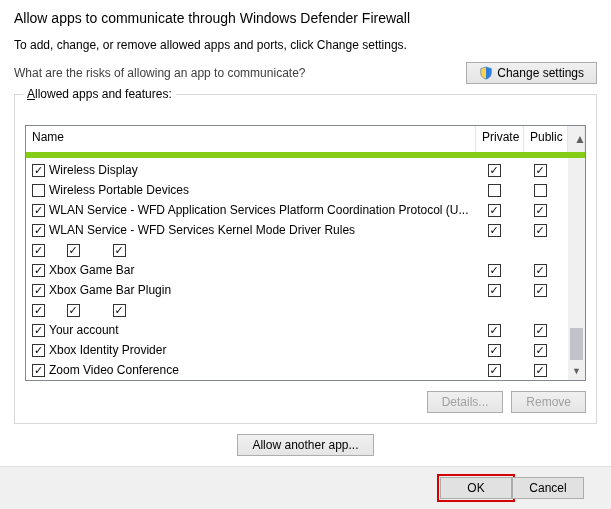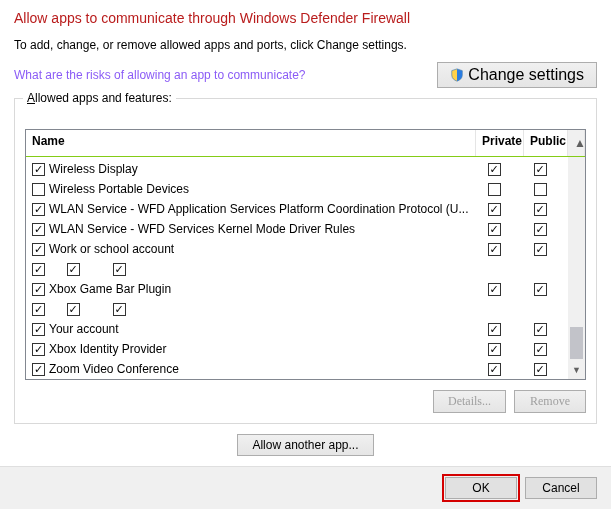--- a/index.html
+++ b/index.html
@@ -12,42 +12,42 @@
   width: 611px;
   height: 509px;
   overflow: hidden;
 }
 .page {
   padding: 10px 14px 0 14px;
 }
 h1 {
   font-size: 14px;
   font-weight: normal;
-  color: #b91c1c;
+  color: #000000;
   margin: 0 0 4px 0;
 }
 .subtitle {
   font-size: 12px;
   color: #000;
   margin: 12px 0 10px 0;
 }
 .topline {
   display: flex;
   justify-content: space-between;
   align-items: center;
   margin-bottom: 10px;
 }
 .link {
-  color: #8b5cf6;
+  color: #404040;
   cursor: pointer;
   font-size: 12px;
 }
 .chg-btn {
   padding: 3px 12px;
-  font-size: 16px;
+  font-size: 12px;
   border: 1px solid #adadad;
   background: linear-gradient(#f0f0f0,#e5e5e5);
   cursor: pointer;
   display: flex;
   align-items: center;
   gap: 4px;
 }
 .groupbox {
   border: 1px solid #d9d9d9;
   padding: 24px 10px 10px 10px;
@@ -64,22 +64,21 @@
 }
 .grouplabel u { text-decoration: underline; }
 .listwrap {
   border: 1px solid #828790;
   background: #fff;
   margin-top: 6px;
 }
 .listhead {
   display: flex;
   background: #fff;
-  border-bottom: 1px solid #84cc16;
-  font-weight: bold;
+  border-bottom: 6px solid #84cc16;
 }
 .listhead .col {
   padding: 4px 6px;
   font-size: 12px;
   border-right: 1px solid #e5e5e5;
 }
 .col-name { flex: 1; }
 .col-priv { width: 48px; text-align:left;}
 .col-pub { width: 44px; text-align:center;}
 .col-scroll { width: 17px; border-right:none; background:#f0f0f0; padding:0; text-align:center; font-size:9px; line-height:18px; color:#606060;}
@@ -132,31 +131,30 @@
   padding: 3px 14px;
   font-size:12px;
   border:1px solid #adadad;
   background: linear-gradient(#f0f0f0,#e5e5e5);
   cursor:pointer;
   min-width:72px;
 }
 .btn.dis {
   color:#a0a0a0;
   cursor:default;
-  font-family:Liberation Serif, serif;
 }
 .allowrow {
   display:flex; justify-content:center; margin-top:10px;
 }
 .footer {
   position:absolute; left:0; right:0; bottom:0;
   background:#f0f0f0;
   border-top:1px solid #dfdfdf;
-  padding: 10px 14px;
-  display:flex; justify-content:flex-end; gap:8px;
+  padding: 10px 27px;
+  display:flex; justify-content:flex-end; gap:0;
 }
 .footer .btn { min-width:72px; background: #e1e1e1; }
 .footer .ok { outline: 2px solid #d40000; outline-offset:1px; }
 .shield { width:14px; height:14px; display:inline-block;}
 </style>
 </head>
 <body>
 
 <div class="page">
   <h1>Allow apps to communicate through Windows Defender Firewall</h1>
@@ -226,31 +224,31 @@
               <span class="cell">
                 <span class="cbox ck"></span>
               </span>
               <span class="cell pub">
                 <span class="cbox ck"></span>
               </span>
               <span class="pad"></span>
             </div>
             <div class="row">
               <span class="cb ck"></span>
-              <span class="nm">Work or school account</span>
-              <span class="cell">
-                <span class="cbox ck"></span>
-              </span>
-              <span class="cell pub">
-                <span class="cbox ck"></span>
-              </span>
-              <span class="pad"></span>
-            </div>
-            <div class="row">
-              <span class="cb ck"></span>
+              <span class="cell">
+                <span class="cbox ck"></span>
+              </span>
+              <span class="cell pub">
+                <span class="cbox ck"></span>
+              </span>
+              <span class="pad"></span>
+            </div>
+            <div class="row">
+              <span class="cb ck"></span>
+              <span class="nm">Xbox Game Bar</span>
               <span class="cell">
                 <span class="cbox ck"></span>
               </span>
               <span class="cell pub">
                 <span class="cbox ck"></span>
               </span>
               <span class="pad"></span>
             </div>
             <div class="row">
               <span class="cb ck"></span>

